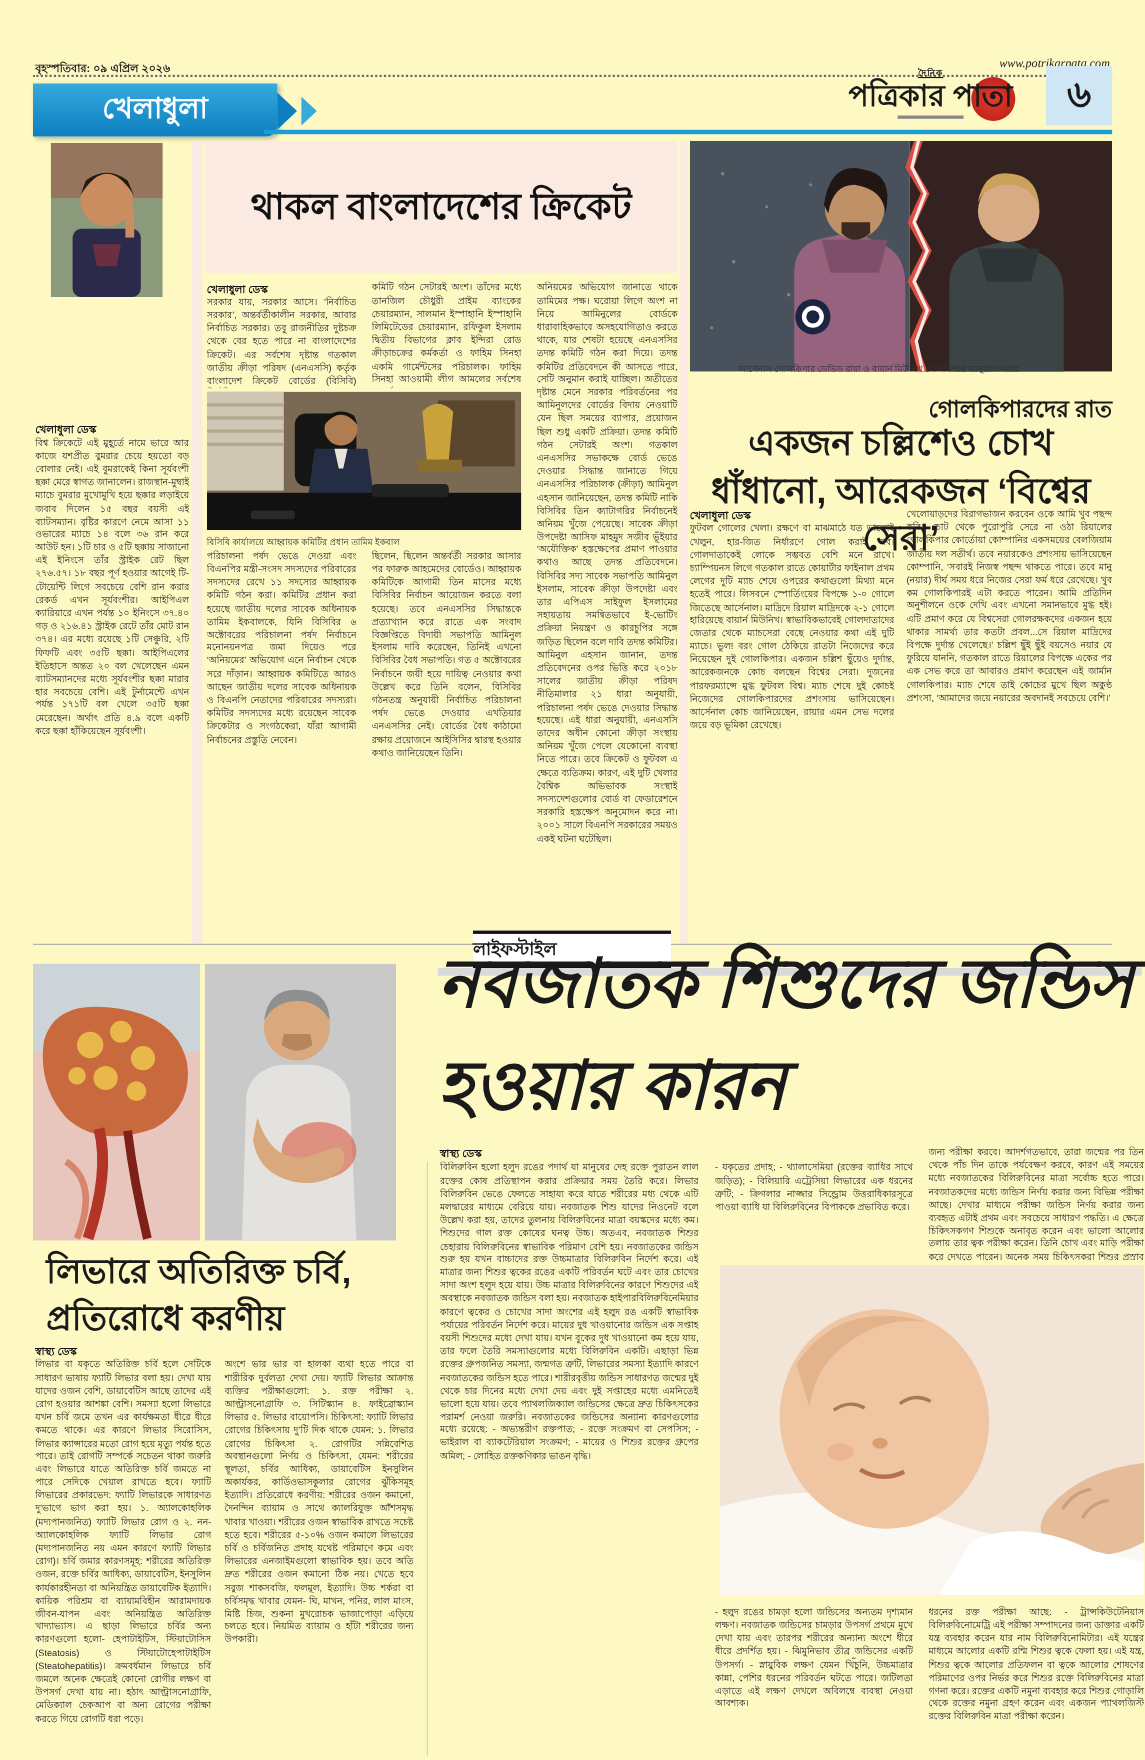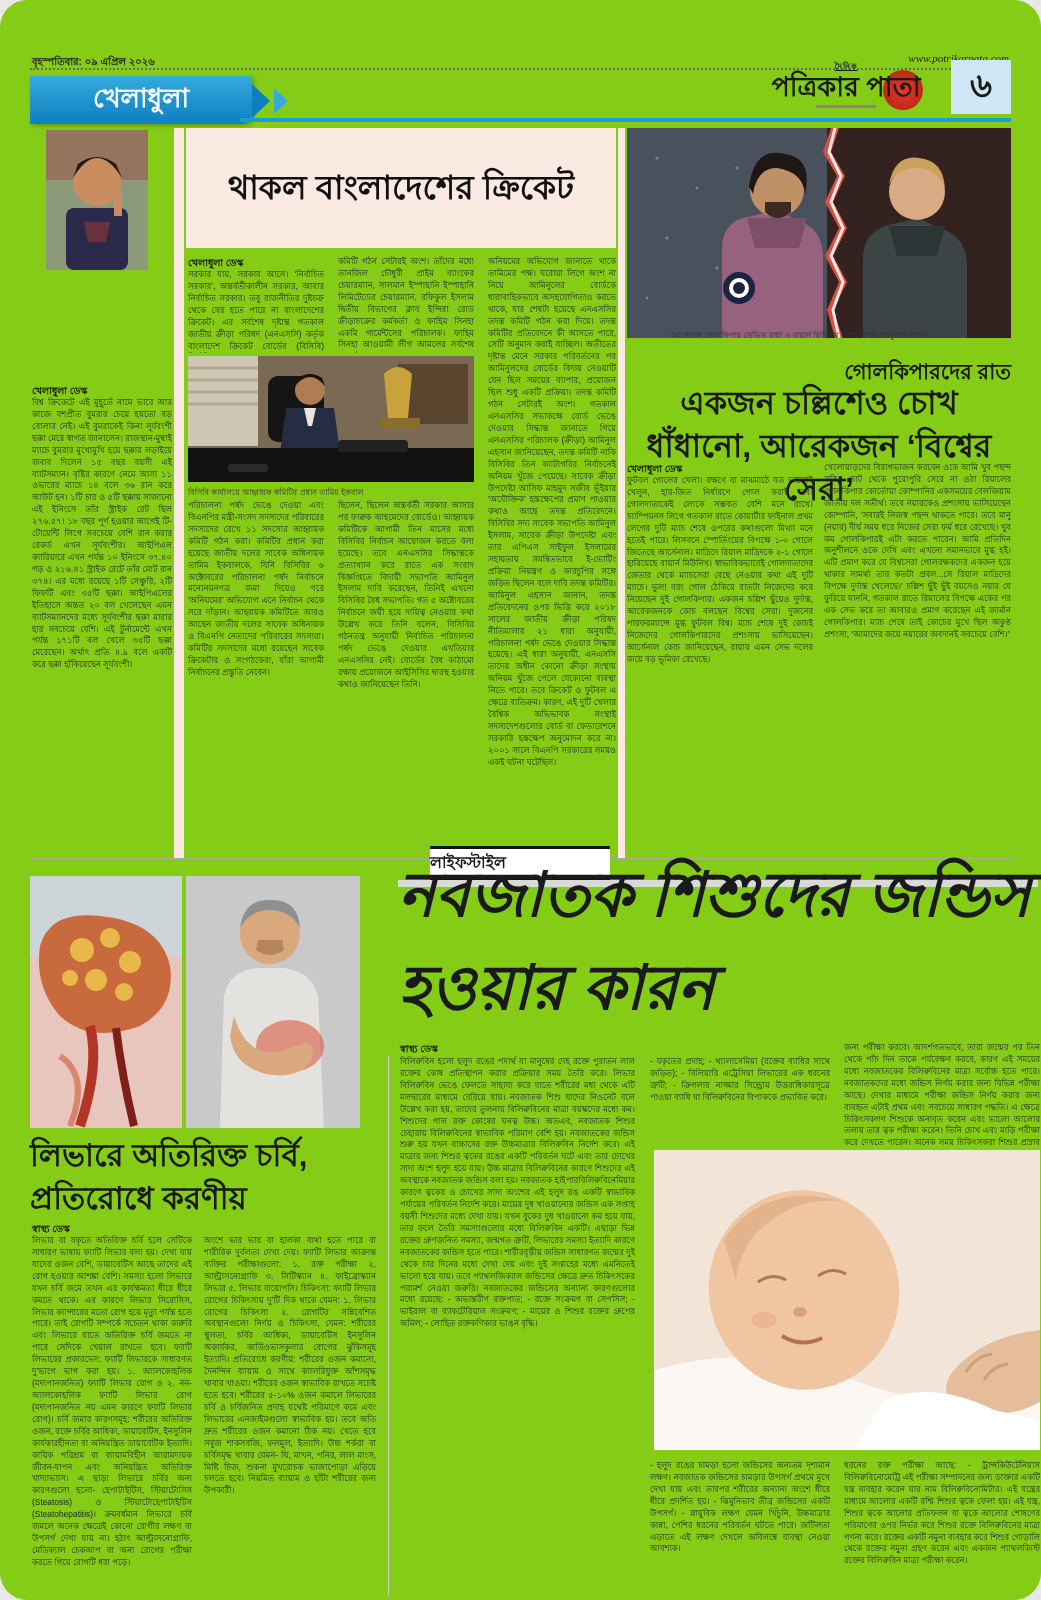--- a/index.html
+++ b/index.html
@@ -1,20 +1,20 @@
 <!DOCTYPE html>
 <html><head>
 <meta charset="utf-8">
 <style>
   * { margin:0; padding:0; box-sizing:border-box; }
   html,body { background:#e8e8e8; }
   body { font-family:"Liberation Sans","DejaVu Sans",sans-serif; }
   #page {
-    position:relative; width:1041px; height:1600px; background:#84cc16;
-    margin:0 auto; overflow:hidden; color:#1a1a1a;border-radius:27px;
+    position:relative; width:1041px; height:1600px; background:#fef9c3;
+    margin:0 auto; overflow:hidden; color:#1a1a1a;
   }
   .abs { position:absolute; }
 
   
   .date { left:32px; top:54px; font-size:10px; font-weight:bold; color:#222; }
   .website { right:32px; top:52px; font-size:11px; font-style:italic; font-family:"Liberation Serif",serif; color:#222; }
   .dotline { left:30px; top:68px; width:981px; border-top:2px dotted #6a6a6a; height:0; }
 
   
   .sports-tab {
@@ -61,21 +61,21 @@
   .gk-head { left:627px; top:382px; width:384px; text-align:center; font-size:32px; font-weight:800; line-height:1.35; }
 
   
   .section-top { left:30px; top:858px; width:981px; border-top:1px solid #aaa; height:0; }
   .life-label { left:430px; top:846px; width:180px; background:#fff; text-align:left;
     font-size:16px; font-weight:800; border-top:3px solid #111; border-bottom:3px solid #111; padding:1px 0; }
   .liver-art { left:30px; top:876px; width:152px; height:252px; overflow:hidden; }
   .man-photo { left:186px; top:876px; width:174px; height:252px; overflow:hidden; }
   .greybar { left:398px; top:880px; width:640px; height:7px; background:#d9d9d9; }
   .jx-head { left:398px; top:848px; width:642px; font-size:62px; font-weight:800; line-height:1.5;font-style:italic; }
-  .liver-head { left:30px; top:1134px; width:350px; font-size:31px; font-weight:800; line-height:1.4; }
+  .liver-head { left:42px; top:1134px; width:350px; font-size:31px; font-weight:800; line-height:1.4; }
   .baby-photo { left:654px; top:1150px; width:386px; height:300px; overflow:hidden; }
   .vline { width:0; border-left:1px solid #cfcfcf; }
 </style>
 </head>
 <body>
 
 <div id="page">
 
   <div class="abs date">বৃহস্পতিবার: ০৯ এপ্রিল ২০২৬</div>
   <div class="abs website">www.potrikarpata.com</div>

